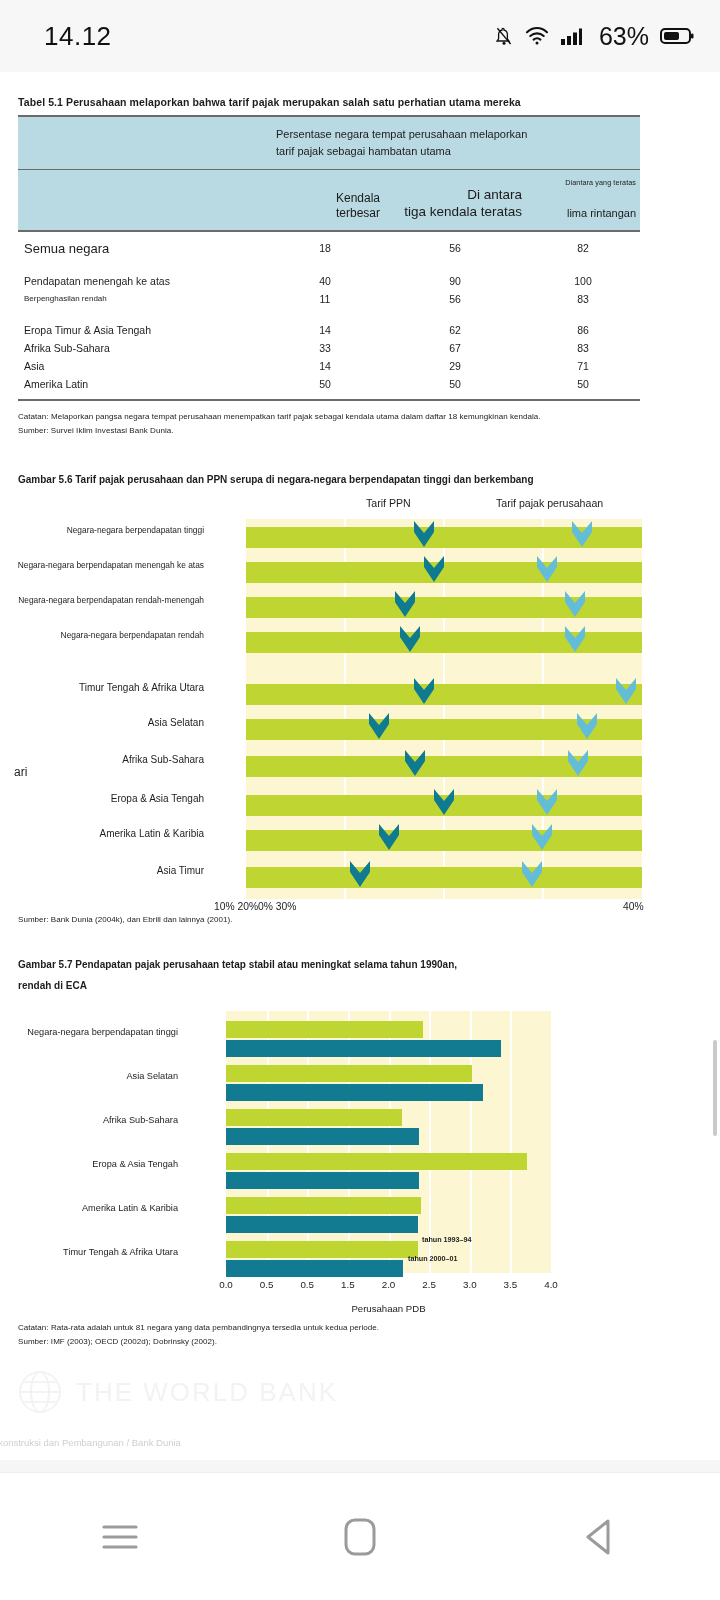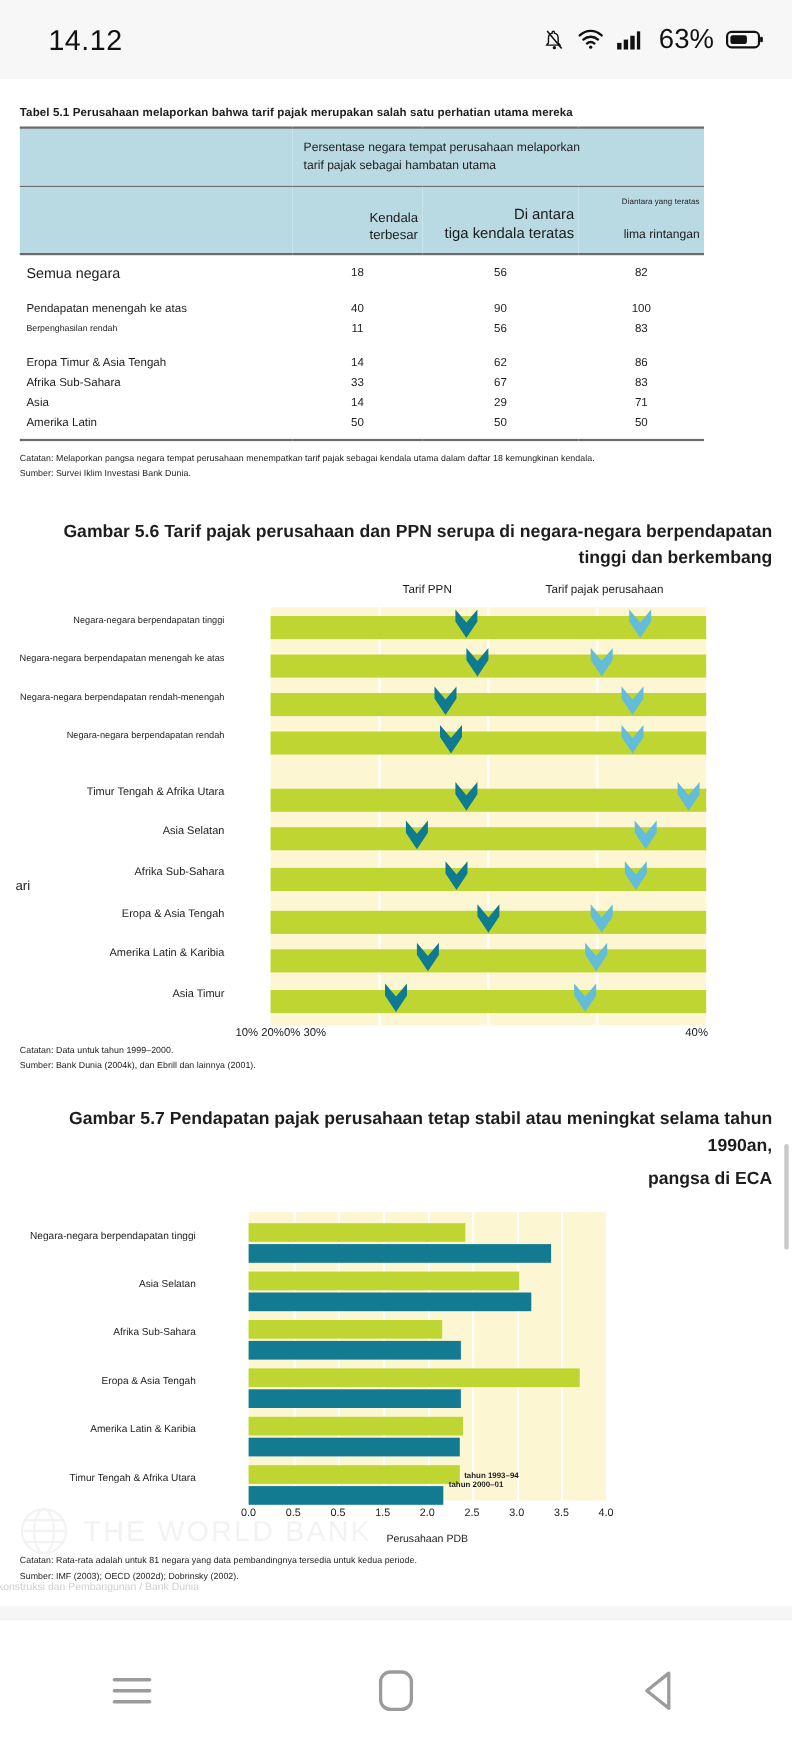--- a/index.html
+++ b/index.html
@@ -70,25 +70,24 @@
   td.rowlabel { font-size: 10.5px; color: #1d1d1d; padding: 3px 0 3px 6px; }
   td.rowlabel.big { font-size: 13px; }
   td.rowlabel.tiny { font-size: 8px; }
   td.num { text-align: center; font-size: 10.5px; color: #1d1d1d; padding: 3px 0; }
   tr.gap td { height: 13px; padding: 0; }
   tr.gap-sm td { height: 7px; padding: 0; }
 
   .foot-note { font-size: 8px; color: #222; margin-top: 9px; line-height: 1.75; letter-spacing: .05px; }
 
   .fig-title {
-    font-size: 16px;
+    font-size: 10px;
     font-weight: 700;
     color: #1d1d1d;
     line-height: 1.5;
-    text-align: right;
   }
 
   
   .fig56 { position: relative; height: 420px; margin-top: 6px; }
   .f56-plot {
     position: absolute;
     left: 228px; top: 26px;
     width: 396px; height: 380px;
     background: #fcf7d2;
   }
@@ -494,25 +493,24 @@
       <div class="f56-cat" style="top:224px; font-size:10px">Asia Selatan</div>
       <div class="f56-cat" style="top:261px; font-size:10px">Afrika Sub-Sahara</div>
       <div class="f56-cat" style="top:300px; font-size:10px">Eropa &amp; Asia Tengah</div>
       <div class="f56-cat" style="top:335px; font-size:10px">Amerika Latin &amp; Karibia</div>
       <div class="f56-cat" style="top:372px; font-size:10px">Asia Timur</div>
 
       <div class="f56-axis" style="left:196px">10% 20%0% 30%</div>
       <div class="f56-axis" style="left:605px">40%</div>
     </div>
 
-    <div class="foot-note" style="margin-top:2px">Catatan: Data untuk tahun 1999–2000.</div>
     <div class="foot-note" style="margin-top:0">Sumber: Bank Dunia (2004k), dan Ebrill dan lainnya (2001).</div>
 
     <div class="fig-title" style="margin-top:30px">Gambar 5.7 Pendapatan pajak perusahaan tetap stabil atau meningkat selama tahun 1990an,</div>
-    <div class="fig-title" style="margin-top:6px">pangsa di ECA</div>
+    <div class="fig-title" style="margin-top:6px">rendah di ECA</div>
 
     <div class="fig57">
       <div class="f57-plot">
         <div class="f57-grid" style="left:40.6px"></div>
         <div class="f57-grid" style="left:81.2px"></div>
         <div class="f57-grid" style="left:121.9px"></div>
         <div class="f57-grid" style="left:162.5px"></div>
         <div class="f57-grid" style="left:203.1px"></div>
         <div class="f57-grid" style="left:243.8px"></div>
         <div class="f57-grid" style="left:284.4px"></div>
@@ -536,21 +534,21 @@
         <div class="f57-bar b" style="top:249px; width:177.1px"></div>
       </div>
 
       <div class="f57-cat" style="top:24px">Negara-negara berpendapatan tinggi</div>
       <div class="f57-cat" style="top:68px">Asia Selatan</div>
       <div class="f57-cat" style="top:112px">Afrika Sub-Sahara</div>
       <div class="f57-cat" style="top:156px">Eropa &amp; Asia Tengah</div>
       <div class="f57-cat" style="top:200px">Amerika Latin &amp; Karibia</div>
       <div class="f57-cat" style="top:244px">Timur Tengah &amp; Afrika Utara</div>
 
-      <div class="f57-legend-lbl" style="left:404px; top:243px">tahun 1993–94</div>
+      <div class="f57-legend-lbl" style="left:404px; top:232px">tahun 1993–94</div>
       <div class="f57-legend-lbl" style="left:390px; top:251px">tahun 2000–01</div>
 
       <div class="f57-tick" style="left:208px">0.0</div>
       <div class="f57-tick" style="left:248.6px">0.5</div>
       <div class="f57-tick" style="left:289.2px">0.5</div>
       <div class="f57-tick" style="left:329.9px">1.5</div>
       <div class="f57-tick" style="left:370.5px">2.0</div>
       <div class="f57-tick" style="left:411.1px">2.5</div>
       <div class="f57-tick" style="left:451.8px">3.0</div>
       <div class="f57-tick" style="left:492.4px">3.5</div>

